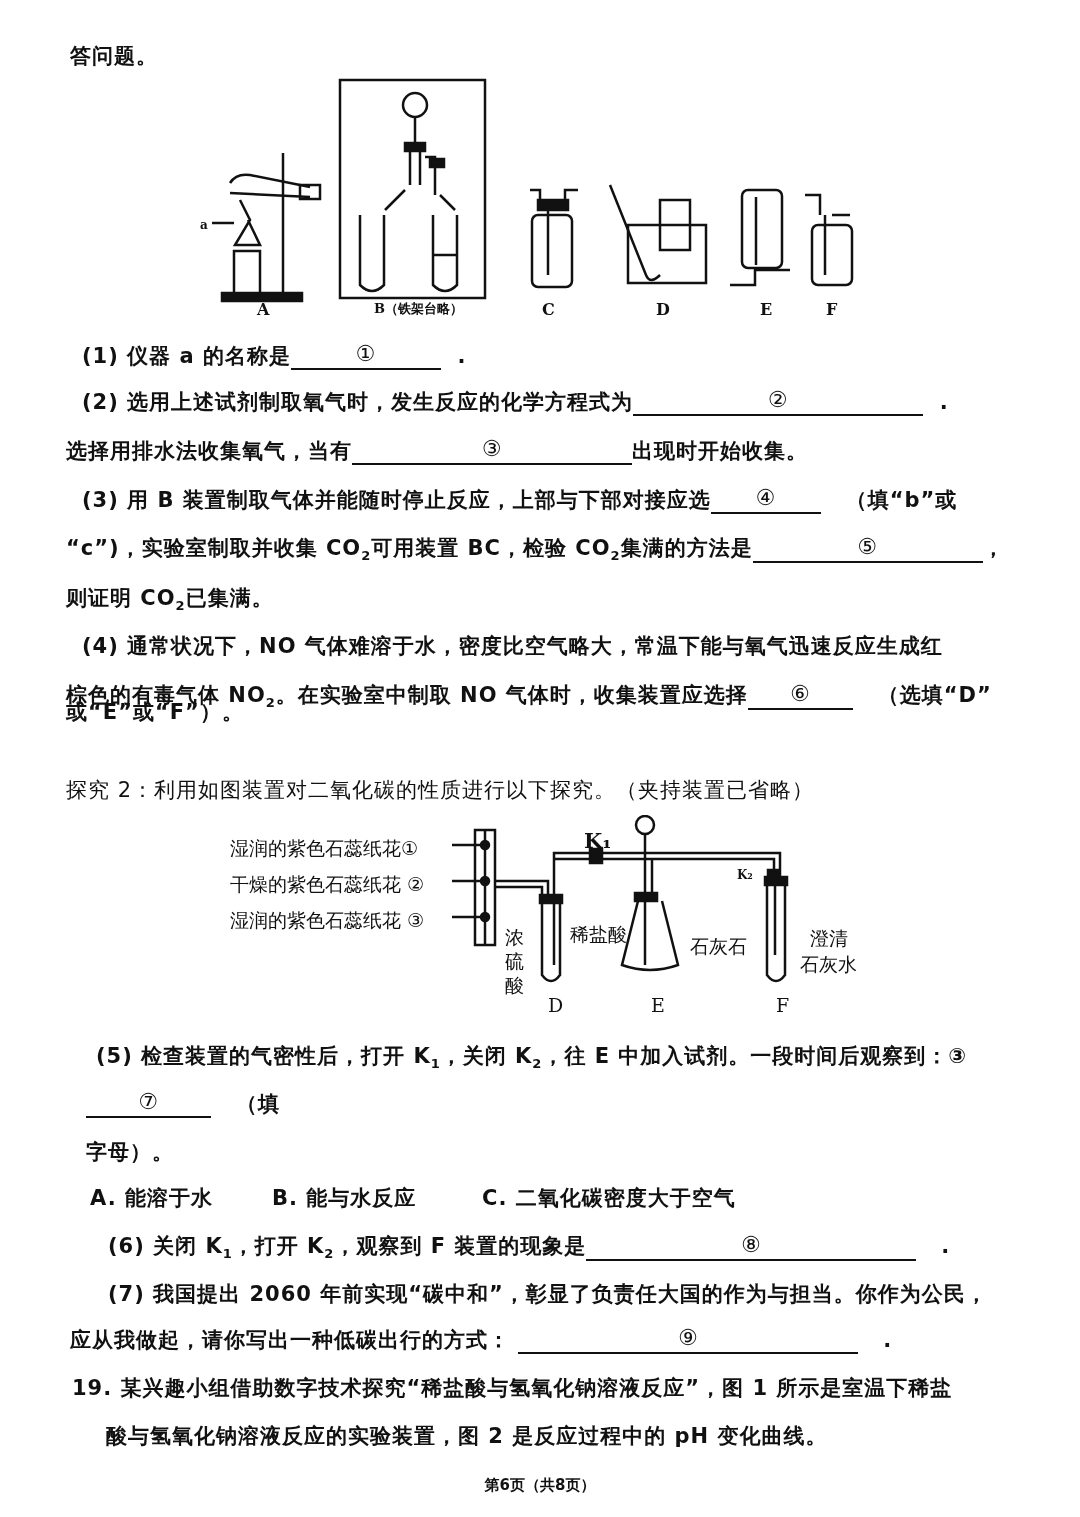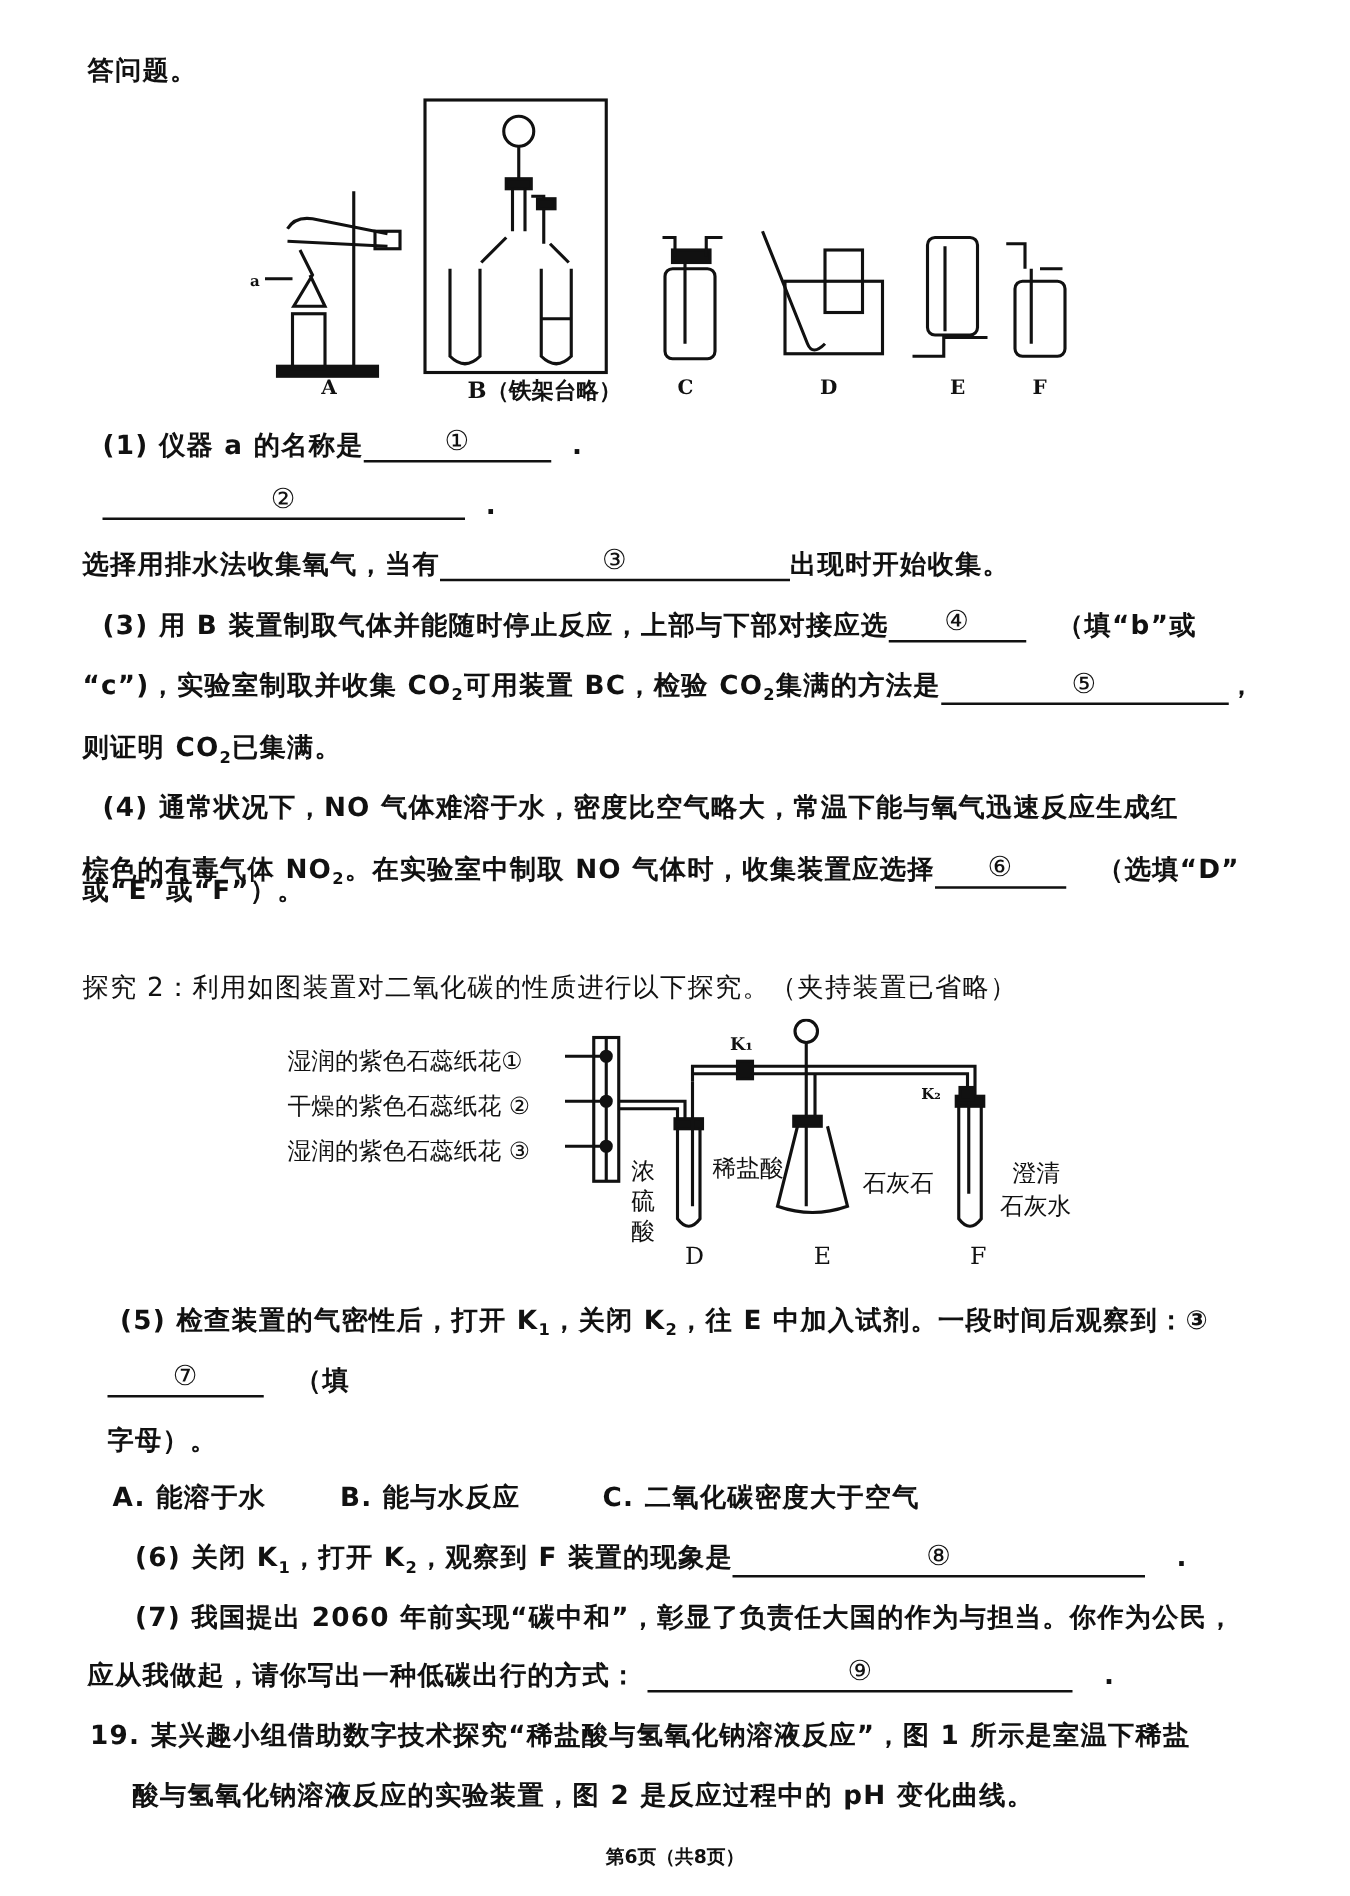--- a/index.html
+++ b/index.html
@@ -58,32 +58,32 @@
     <path d="M530 210 L555 210 L555 195 L590 195"></path>
 
     <rect x="612" y="150" width="40" height="60" rx="6"></rect>
     <path d="M620 140 L620 120 L605 120 M632 140 L650 140"></path>
     <line x1="625" y1="140" x2="625" y2="200"></line>
   </g>
 </svg>
 <div class="fig-label" style="left:200px; top:218px; font-size:12px;">a</div>
 <div class="fig-label" style="left:158px; top:80px; font-size:13px; font-family:'DejaVu Sans',sans-serif; font-weight:normal; width:40px; line-height:16px;"></div>
 <div class="fig-label" style="left:257px; top:300px;">A</div>
-<div class="fig-label" style="left:374px; top:300px; font-size:18px;">B（铁架台略）</div>
+<div class="fig-label" style="left:374px; top:300px; font-size:13px;">B（铁架台略）</div>
 <div class="fig-label" style="left:542px; top:300px;">C</div>
 <div class="fig-label" style="left:656px; top:300px;">D</div>
 <div class="fig-label" style="left:760px; top:300px;">E</div>
 <div class="fig-label" style="left:826px; top:300px;">F</div>
 
 <div class="line" style="left:82px; top:342px;">
   <span>(1) 仪器 a 的名称是</span><span class="blank" style="width:150px;"><span>①</span></span>&nbsp;&nbsp;<span>.</span>
 </div>
 
 <div class="line" style="left:82px; top:388px;">
-  <span class="blank" style="width:290px;"><span>②</span></span>&nbsp;&nbsp;<span>.</span>
+  <span>(2) 选用上述试剂制取氧气时，发生反应的化学方程式为</span><span class="blank" style="width:290px;"><span>②</span></span>&nbsp;&nbsp;<span>.</span>
 </div>
 <div class="line" style="left:66px; top:437px;">
   <span>选择用排水法收集氧气，当有</span><span class="blank" style="width:280px;"><span>③</span></span><span>出现时开始收集。</span>
 </div>
 
 <div class="line" style="left:82px; top:486px;">
   <span>(3) 用 B 装置制取气体并能随时停止反应，上部与下部对接应选</span><span class="blank" style="width:110px;"><span>④</span></span>&nbsp;&nbsp;&nbsp;<span>（填“b”或</span>
 </div>
 <div class="line" style="left:66px; top:534px;">
   <span>“c”)，实验室制取并收集 CO</span><sub>2</sub><span>可用装置 BC，检验 CO</span><sub>2</sub><span>集满的方法是</span><span class="blank" style="width:230px;"><span>⑤</span></span><span>，</span>
@@ -131,21 +131,21 @@
 
     <rect x="325" y="62" width="22" height="8" fill="#111"></rect>
     <path d="M327 70 L327 160 Q336 172 345 160 L345 70"></path>
     <line x1="335" y1="62" x2="335" y2="140"></line>
     <rect x="328" y="55" width="10" height="10" fill="#111"></rect>
   </g>
 </svg>
 <div class="fig2-text" style="left:230px; top:836px;">湿润的紫色石蕊纸花①</div>
 <div class="fig2-text" style="left:230px; top:872px;">干燥的紫色石蕊纸花 ②</div>
 <div class="fig2-text" style="left:230px; top:908px;">湿润的紫色石蕊纸花 ③</div>
-<div class="fig2-text" style="left:584px; top:828px; font-family:'DejaVu Serif',serif; font-weight:bold; font-size:14px;">K₁</div>
+<div class="fig2-text" style="left:584px; top:828px; font-family:'DejaVu Serif',serif; font-weight:bold; font-size:21px;">K₁</div>
 <div class="fig2-text" style="left:737px; top:868px; font-family:'DejaVu Serif',serif; font-weight:bold; font-size:12px;">K₂</div>
 <div class="fig2-text" style="left:505px; top:925px; width:22px; white-space:normal; line-height:24px;">浓硫酸</div>
 <div class="fig2-text" style="left:570px; top:922px;">稀盐酸</div>
 <div class="fig2-text" style="left:690px; top:934px;">石灰石</div>
 <div class="fig2-text" style="left:810px; top:926px;">澄清</div>
 <div class="fig2-text" style="left:800px; top:952px;">石灰水</div>
 <div class="fig2-text" style="left:548px; top:994px; font-family:'DejaVu Serif',serif;">D</div>
 <div class="fig2-text" style="left:651px; top:994px; font-family:'DejaVu Serif',serif;">E</div>
 <div class="fig2-text" style="left:776px; top:994px; font-family:'DejaVu Serif',serif;">F</div>
 

